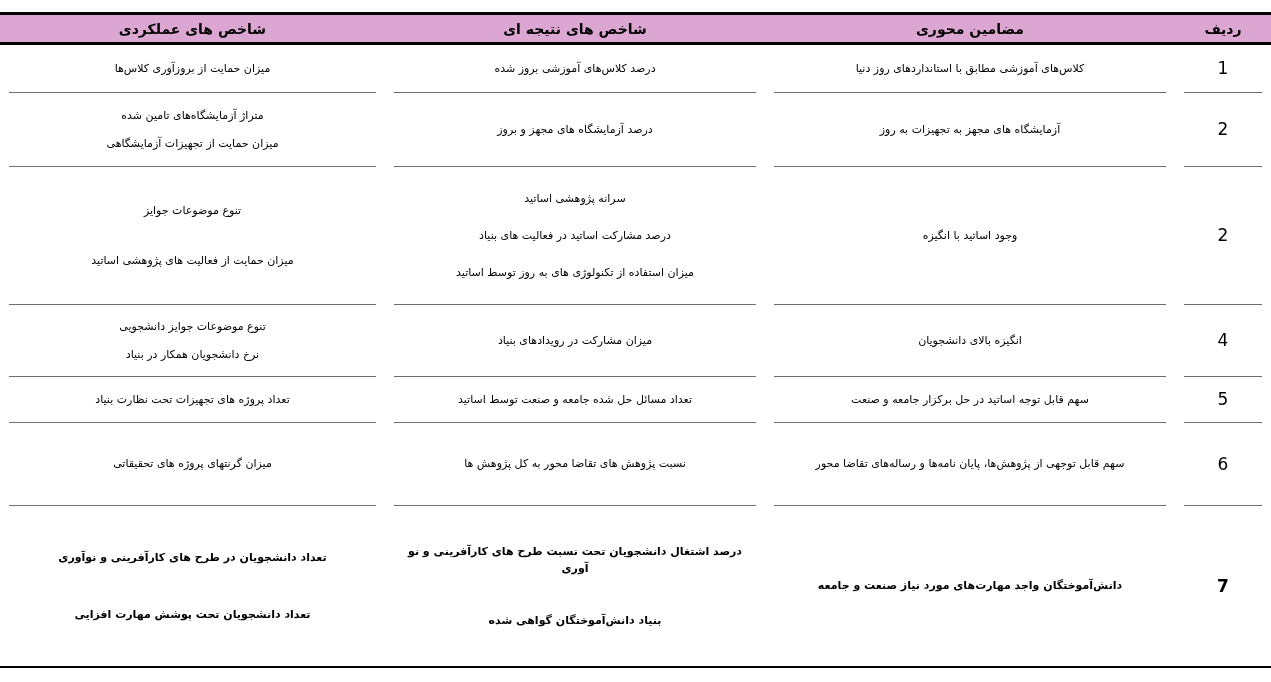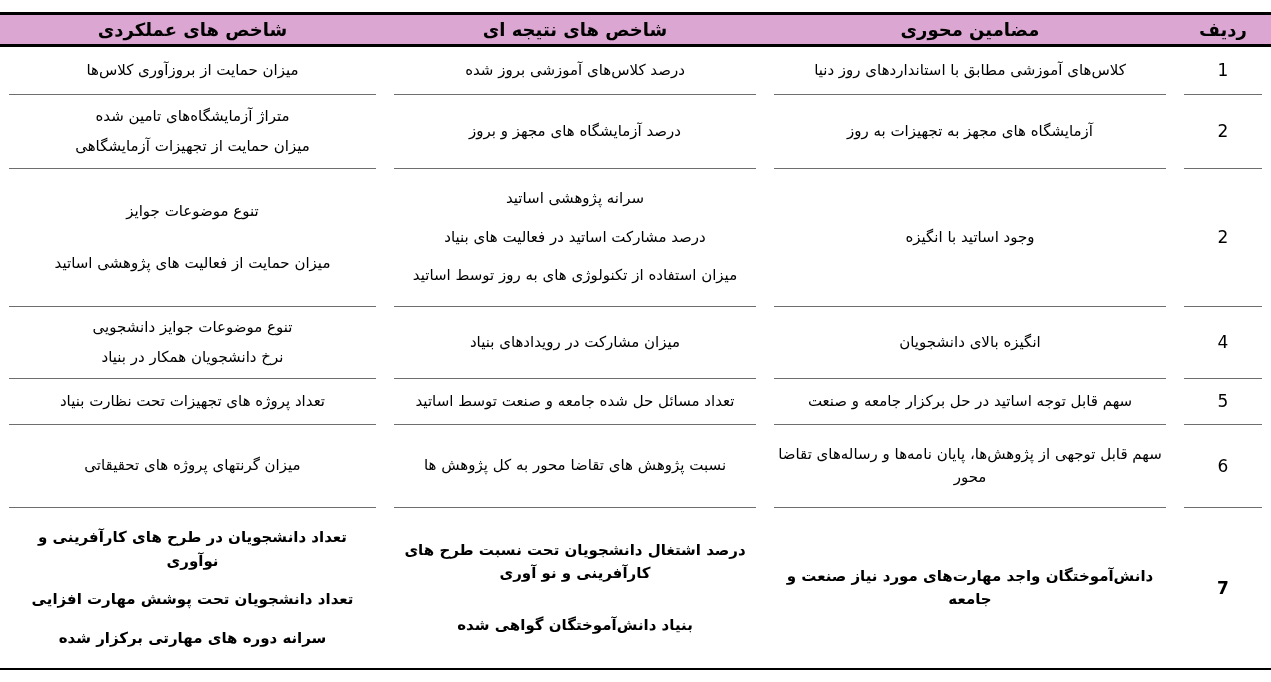--- a/index.html
+++ b/index.html
@@ -31,35 +31,35 @@
   .header-row {
     background: #DCA6D2;
     border-top: 3px solid #000000;
     border-bottom: 3px solid #000000;
     min-height: 33px;
     align-items: center;
   }
   .header-cell {
     text-align: center;
     font-weight: bold;
-    font-size: 18px;
+    font-size: 14px;
     color: #000000;
     padding: 4px 2px;
   }
   .table-body {
     border-bottom: 2.5px solid #000000;
   }
   .row .cell {
     border-bottom: 1px solid #6e6e6e;
     display: flex;
     flex-direction: column;
     justify-content: space-evenly;
     align-items: center;
     text-align: center;
-    font-size: 15px;
+    font-size: 11px;
     color: #000000;
     padding: 3px 4px;
     box-sizing: border-box;
     line-height: 1.55;
   }
   .row:last-child .cell { border-bottom: none; }
   .cell.radif { font-size: 17px; }
   
   .row:nth-child(1) .cell { min-height: 48px; }
   .row:nth-child(2) .cell { min-height: 74px; }
@@ -172,19 +172,18 @@
     <div class="cell themes">
             <div class="line">دانش‌آموختگان واجد مهارت‌های مورد نیاز صنعت و جامعه</div>
           </div>
     <div class="cell outcome">
             <div class="line">درصد اشتغال دانشجویان تحت نسبت طرح های کارآفرینی و نو آوری</div>
             <div class="line">بنیاد دانش‌آموختگان گواهی شده</div>
           </div>
     <div class="cell performance">
             <div class="line">تعداد دانشجویان در طرح های کارآفرینی و نوآوری</div>
             <div class="line">تعداد دانشجویان تحت پوشش مهارت افزایی</div>
-            <div class="line">سرانه دوره های مهارتی برکزار شده</div>
           </div>
   </div>
 </div>
 
   </div>
 </div>
 
 </body></html>

